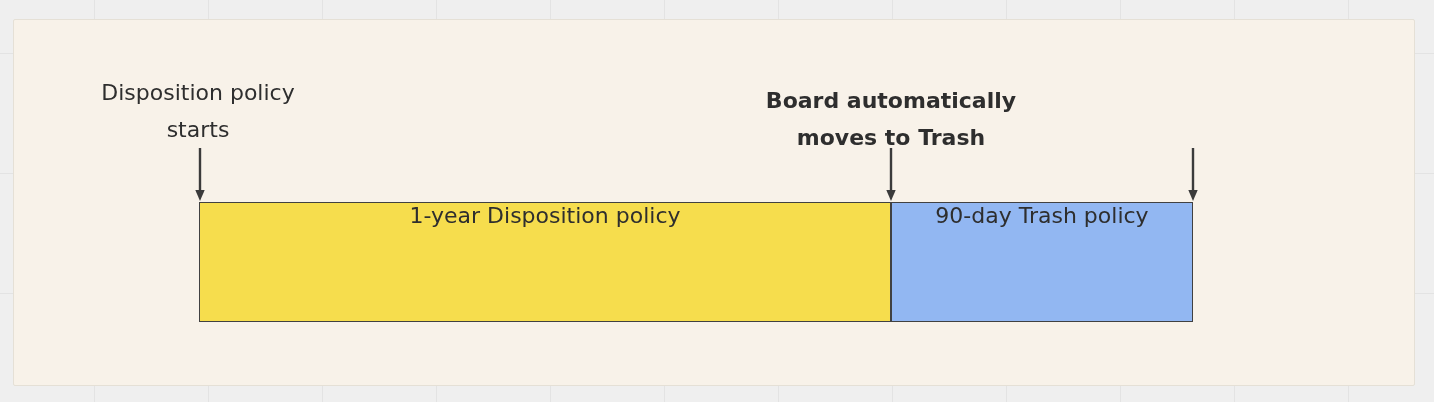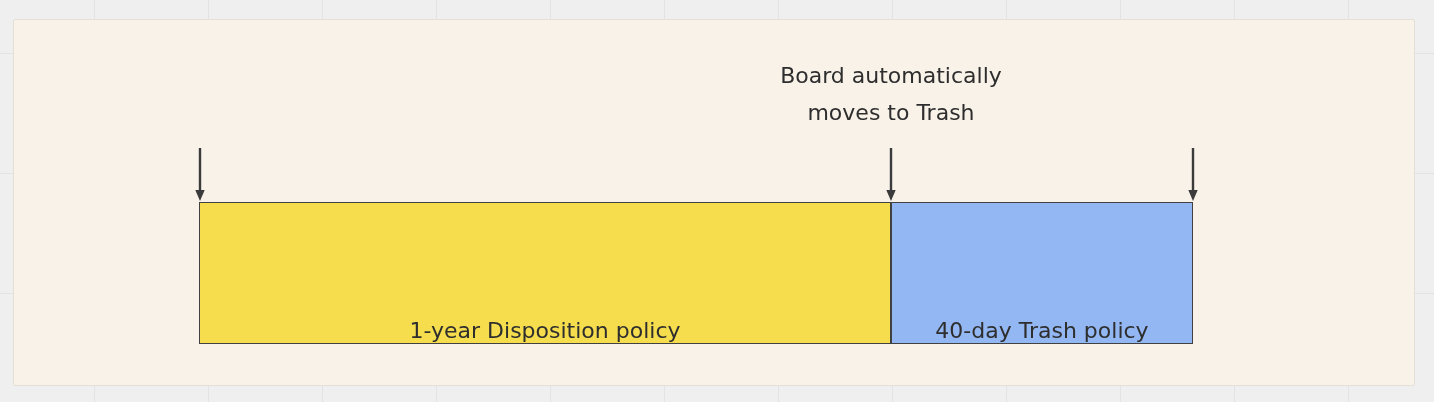--- a/index.html
+++ b/index.html
@@ -37,55 +37,57 @@
   }
   .annotation-label {
     position: absolute;
     white-space: pre-line;
     text-align: center;
     font-size: 22px;
     line-height: 37px;
     color: var(--text, #2e2e2e);
   }
   .label-1 { left: 34px;   top: 54px; width: 300px; }
-  .label-2 { left: 717px;  top: 37px; width: 320px; }
+  .label-2 { left: 717px;  top: 62px; width: 320px; font-weight: bold; }
   .label-3 { left: 1009px; top: 54px; width: 340px; }
   .arrow {
     position: absolute;
     top: 128px;
     width: 16px;
     height: 53px;
   }
   .arrow-1 { left: 178px; }
   .arrow-2 { left: 869px; }
   .arrow-3 { left: 1171px; }
   .bar {
     position: absolute;
     top: 182px;
-    height: 142px;
+    height: 120px;
     box-sizing: border-box;
     border: 1px solid var(--bar-border, #414141);
     display: flex;
-    align-items: flex-end;
+    align-items: flex-start;
     justify-content: center;
     font-size: 22px;
     color: var(--text, #2e2e2e);
   }
   .bar-disposition { left: 185px; width: 692px; }
   .bar-trash       { left: 877px; width: 302px; }
   .bar-label {
     text-align: center;
   }
 </style>
 </head>
 <body>
 
 <div class="canvas">
   <div class="panel">
 
+    <div class="annotation-label label-1">Disposition policy
+starts</div>
     <div class="annotation-label label-2">Board automatically
 moves to Trash</div>
 
     <svg class="arrow arrow-1" viewBox="0 0 16 53">
       <line x1="8" y1="0" x2="8" y2="43" stroke="var(--arrow, #3b3b3b)" stroke-width="2.4"></line>
       <path d="M3.3,42 L12.7,42 L8,53 Z" fill="var(--arrow, #3b3b3b)"></path>
     </svg>
     <svg class="arrow arrow-2" viewBox="0 0 16 53">
       <line x1="8" y1="0" x2="8" y2="43" stroke="var(--arrow, #3b3b3b)" stroke-width="2.4"></line>
       <path d="M3.3,42 L12.7,42 L8,53 Z" fill="var(--arrow, #3b3b3b)"></path>
@@ -93,17 +95,17 @@
     <svg class="arrow arrow-3" viewBox="0 0 16 53">
       <line x1="8" y1="0" x2="8" y2="43" stroke="var(--arrow, #3b3b3b)" stroke-width="2.4"></line>
       <path d="M3.3,42 L12.7,42 L8,53 Z" fill="var(--arrow, #3b3b3b)"></path>
     </svg>
 
     <div class="bar bar-disposition" style="background: rgb(246, 221, 77);">
       <span class="bar-label">1-year Disposition policy</span>
     </div>
 
     <div class="bar bar-trash" style="background: rgb(146, 183, 242);">
-      <span class="bar-label">40-day Trash policy</span>
+      <span class="bar-label">90-day Trash policy</span>
     </div>
 
   </div>
 </div>
 
 </body></html>

